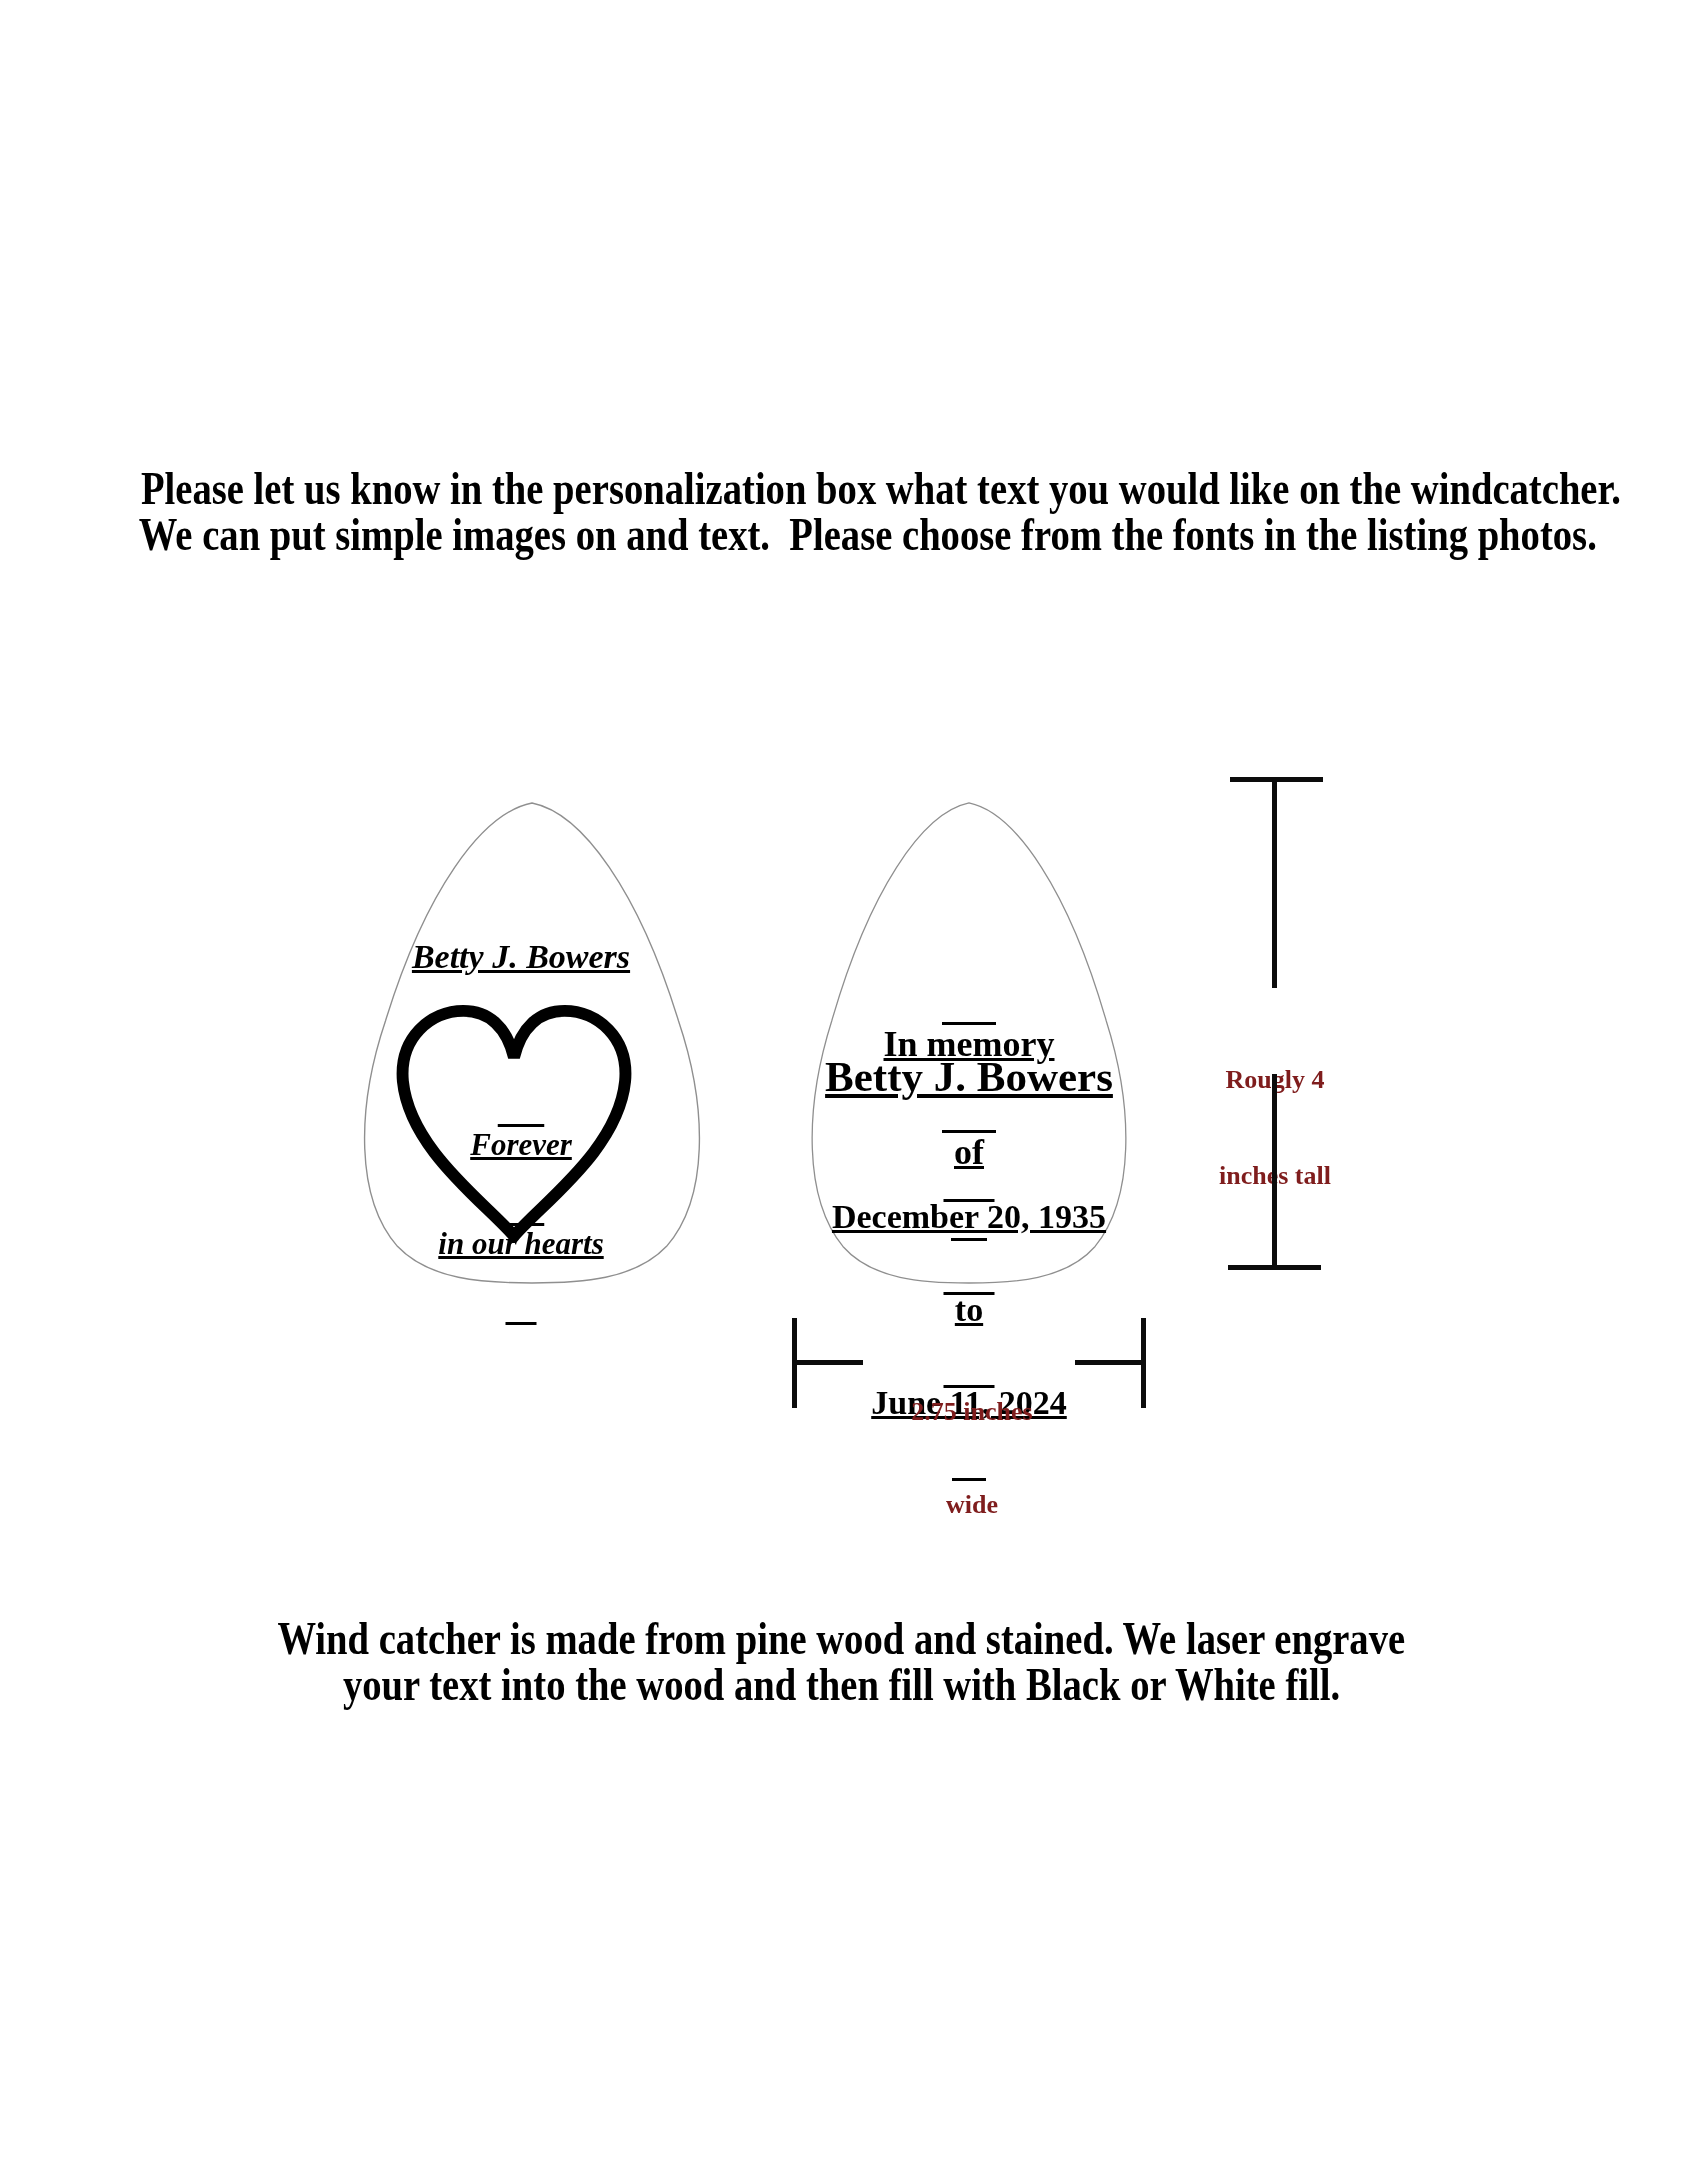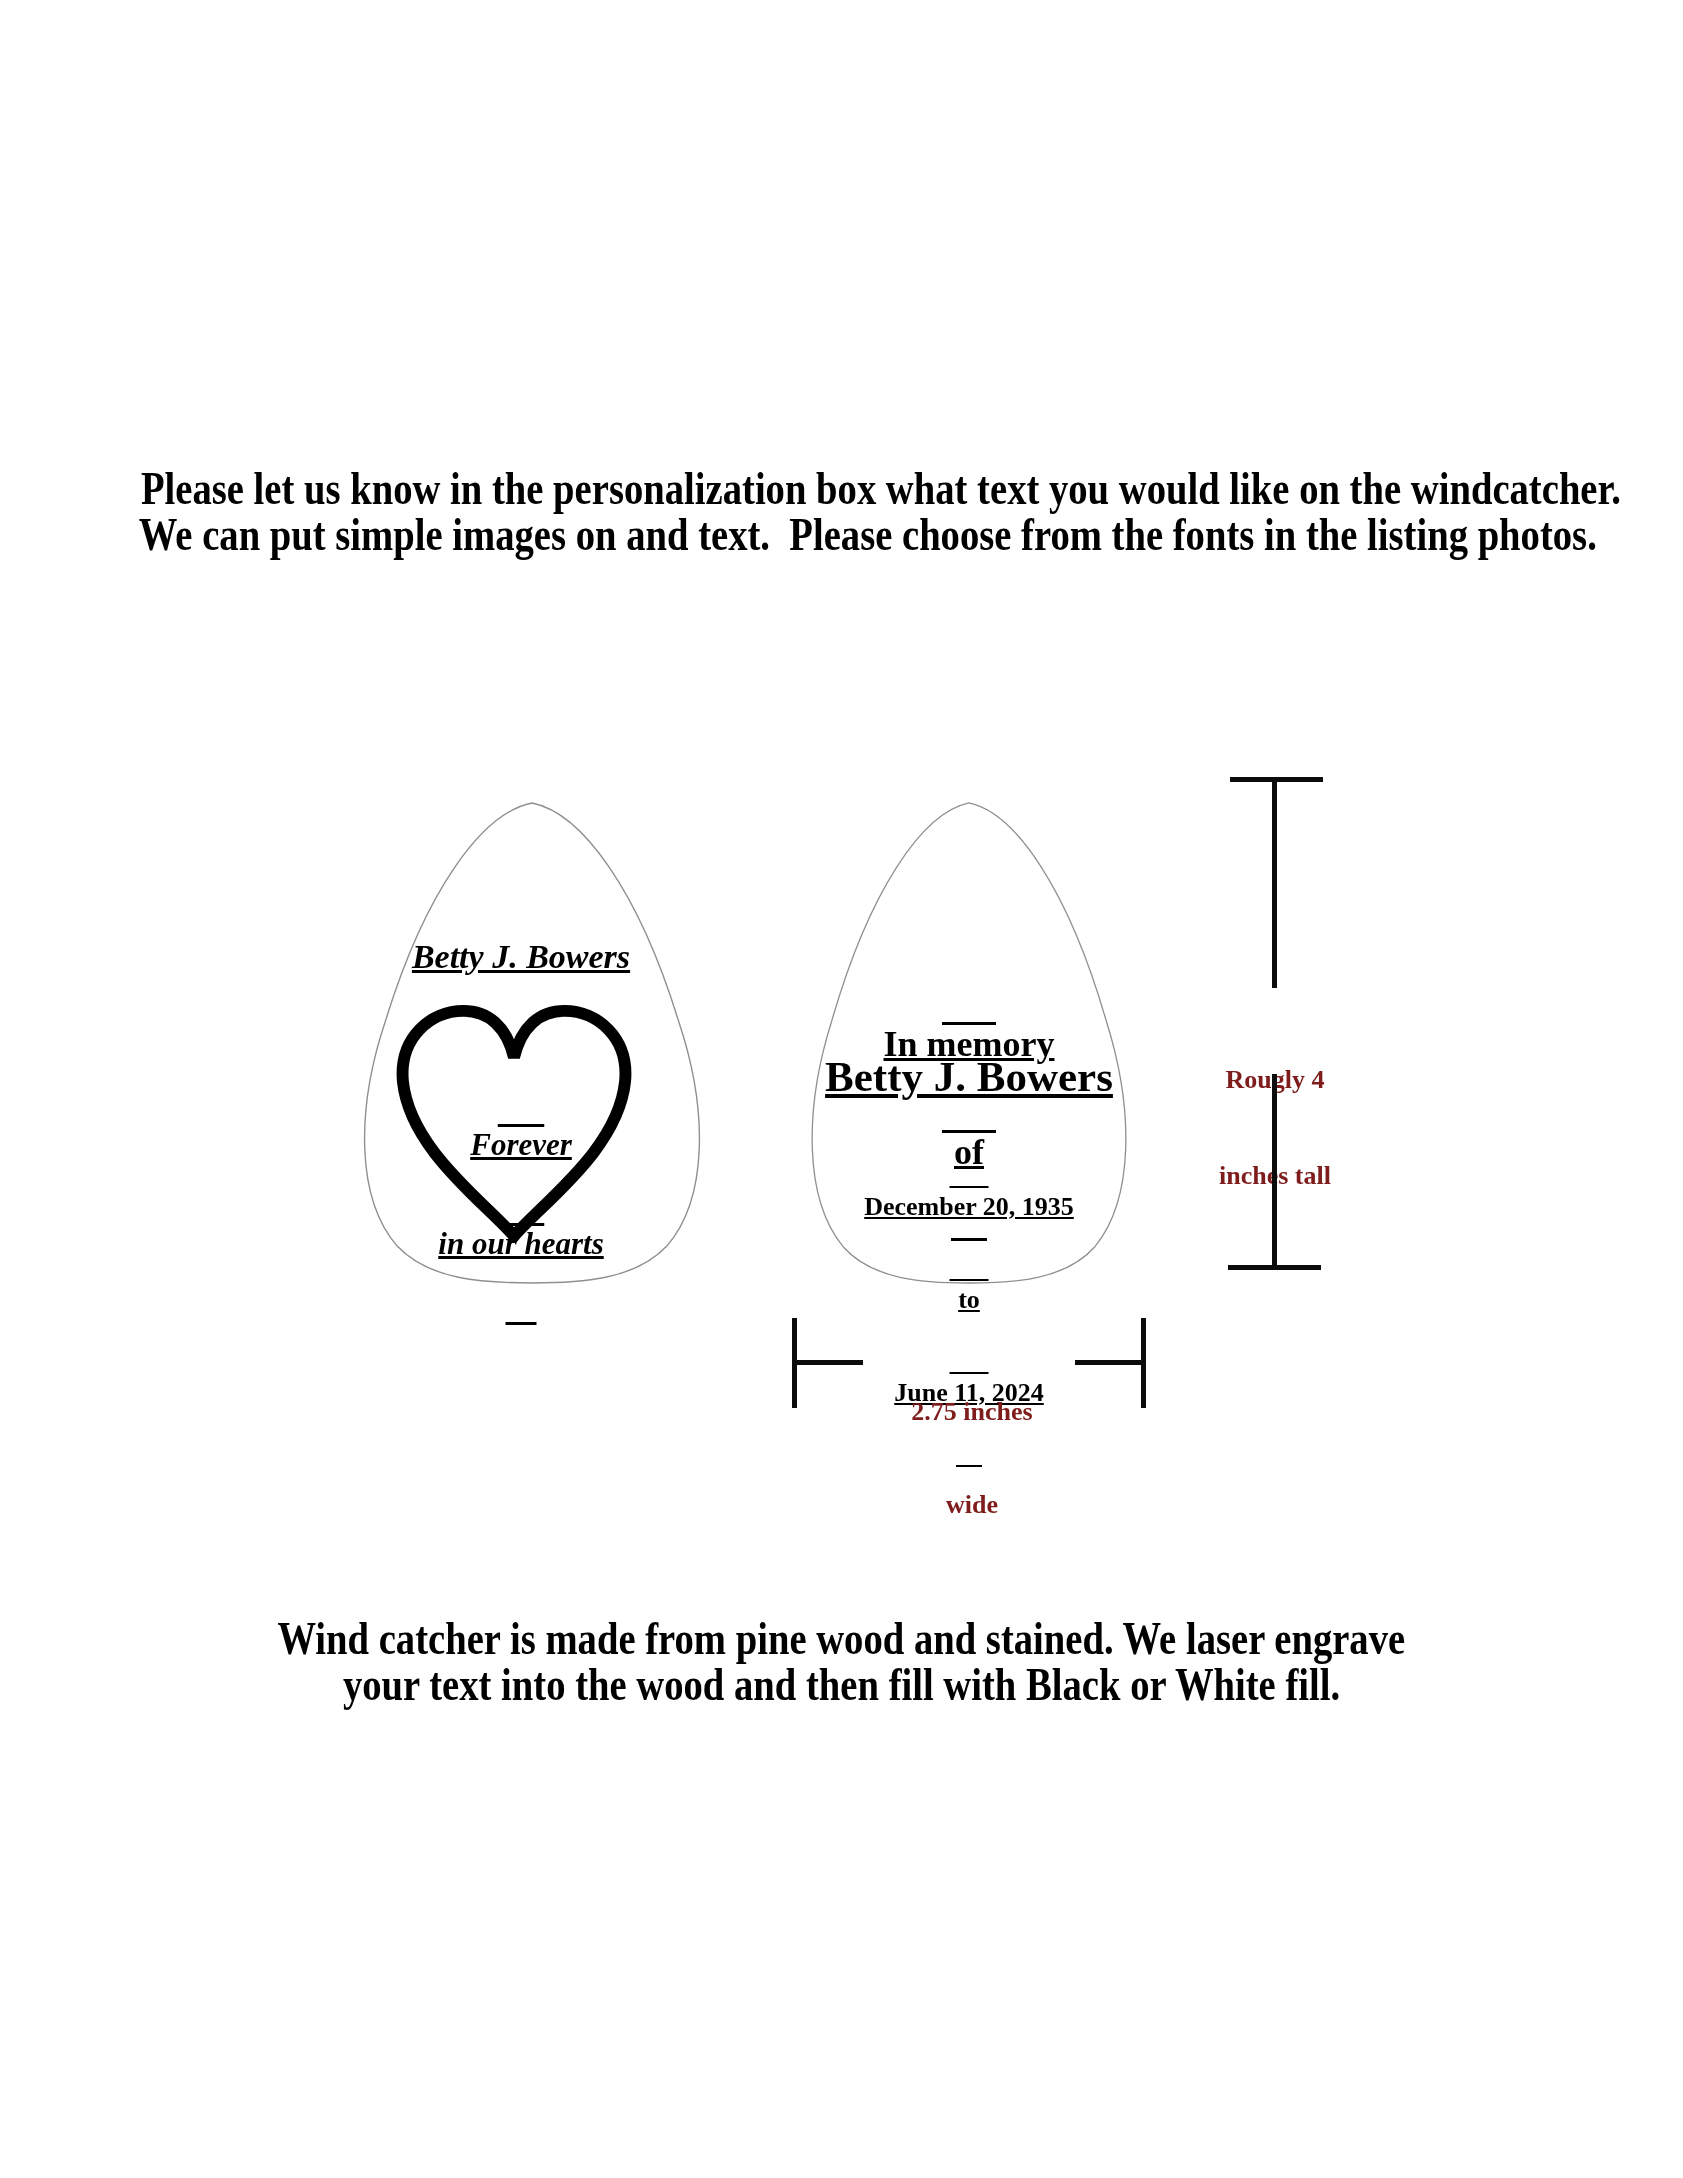--- a/index.html
+++ b/index.html
@@ -50,21 +50,21 @@
     font-weight: 600;
     color: #000000;
   }
   .front-name { top: 140px; left: -11px; font-size: 34px; line-height: 40px; }
   .heart-msg  { top: 265px; left: -11px; font-size: 31px; line-height: 33px; }
 
   
   .memorial { font-weight: 700; color: #000000; }
   .back-header { top: 157px; font-size: 36px; line-height: 36px; }
   .back-name   { top: 257px; font-size: 43px; line-height: 46px; }
-  .back-dates  { top: 332px; font-size: 26px; line-height: 31px; }
+  .back-dates  { top: 342px; font-size: 34px; line-height: 31px; }
 
   
   .bar { position: absolute; background: #0c0c0c; }
   .measure-label {
     position: absolute;
     transform: translateX(-50%);
     text-align: center;
     font-weight: 700;
     font-size: 26px;
     line-height: 32px;

